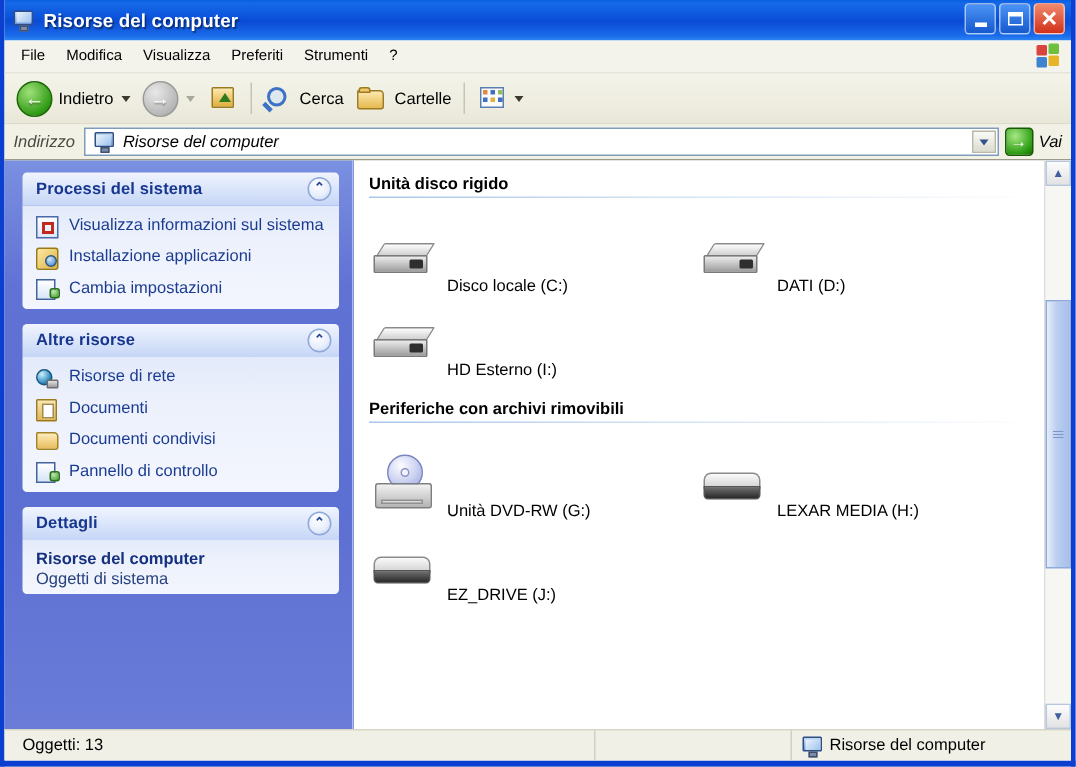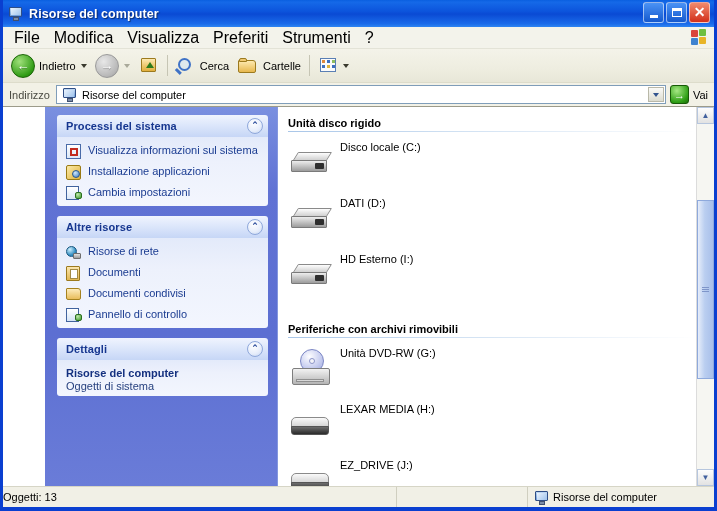--- a/index.html
+++ b/index.html
@@ -42,21 +42,21 @@
   .tb-close{background:linear-gradient(180deg,#F08A6C,#D2301A);}
   .gl-min{width:8px;height:3px;background:#fff;margin-top:7px;}
   .gl-max{width:10px;height:9px;border:1.5px solid #fff;border-top-width:3px;box-sizing:border-box;}
   .gl-x{color:#fff;font-size:14px;font-weight:bold;line-height:1;margin-top:-1px;}
   
   .menubar{
     height:21px;flex:0 0 21px;background:#F3F3EB;
     display:flex;align-items:center;padding-left:4px;position:relative;
     border-bottom:1px solid #E3E3D7;
   }
-  .menu-item{padding:2px 7px;color:#000;font-size:16px;cursor:default;}
+  .menu-item{padding:2px 7px;color:#000;font-size:10px;cursor:default;}
   .flagbtn{position:absolute;right:6px;top:2px;width:17px;height:17px;}
   
   .toolbar{
     height:33px;flex:0 0 33px;
     background:linear-gradient(180deg,#F4F3E9 0%,#EEEDE0 60%,#E8E7D8 100%);
     display:flex;align-items:center;padding:0 4px;border-bottom:1px solid #DDDCCB;
   }
   .tbi{display:flex;align-items:center;height:26px;padding:0 4px;cursor:default;}
   .tbi .lbl{font-size:11px;margin-left:4px;color:#000;}
   .tb-sep{width:1px;height:21px;background:#C6C5B4;margin:0 4px;}
@@ -67,20 +67,21 @@
   .caret.dim{border-top-color:#A9A99A;}
   .circ{width:22px;height:22px;border-radius:50%;display:flex;align-items:center;justify-content:center;position:relative;}
   .circ.green{background:radial-gradient(circle at 35% 30%,#9FE07A,#2E9A13 72%,#1E6A0A);border:1px solid #1C6608;}
   .circ.grey{background:radial-gradient(circle at 35% 30%,#E8E8E8,#B6B6B6 72%,#8E8E8E);border:1px solid #9A9A9A;}
   .arrowL,.arrowR{color:#fff;font-size:13px;font-weight:bold;line-height:1;text-shadow:0 1px 1px rgba(0,0,0,.35);}
   
   .addrbar{
     height:23px;flex:0 0 23px;background:#F2F1E6;
     display:flex;align-items:center;border-bottom:1px solid #9C9B8A;
     padding-left:6px;
+    font-style:italic;
   }
   .addr-lbl{font-size:11px;color:#4A4A42;margin-right:6px;}
   .addr-box{
     flex:1;height:19px;background:#fff;border:1px solid #7F9DB9;
     display:flex;align-items:center;padding-left:3px;box-sizing:border-box;position:relative;
   }
   .addr-txt{font-size:11px;color:#000;margin-left:5px;}
   .addr-drop{
     position:absolute;right:1px;top:1px;width:16px;height:15px;
     background:linear-gradient(180deg,#FAFAF8,#DCDCD0);
@@ -92,21 +93,21 @@
     background:radial-gradient(circle at 35% 28%,#A6E884,#2E9E14 70%,#1D6C08);
     border:1px solid #175A06;display:flex;align-items:center;justify-content:center;
     color:#fff;font-size:11px;font-weight:bold;
   }
   .go-lbl{font-size:11px;margin-left:4px;}
   
   .body{flex:1;display:flex;min-height:0;}
   .sidebar{
     width:232px;flex:0 0 232px;
     background:linear-gradient(180deg,#7A90E0 0%,#6072D4 22%,#5C6FD2 60%,#6A7CD8 100%);
-    padding:8px 0 0 0;box-sizing:border-box;overflow:hidden;margin-left:42px;
+    padding:8px 0 0 0;box-sizing:border-box;overflow:hidden;
   }
   .panel{margin:0 9px 10px 12px;}
   .panel-head{
     height:22px;display:flex;align-items:center;
     background:linear-gradient(180deg,#F0F4FE 0%,#DDE7FB 45%,#C6D6F6 100%);
     border-radius:3px 3px 0 0;padding:0 6px 0 9px;position:relative;box-sizing:border-box;
   }
   .panel-title{font-size:11px;font-weight:bold;color:#16368F;letter-spacing:.1px;}
   .chev{
     position:absolute;right:5px;top:3px;width:16px;height:16px;border-radius:50%;
@@ -127,21 +128,21 @@
   
   .main{
     flex:1;background:#fff;position:relative;overflow:hidden;
     border-left:1px solid #8497DE;
   }
   .content{padding:10px 0 0 10px;}
   .sec-head{margin:0 18px 0 0;}
   .sec-title{font-size:11px;font-weight:bold;color:#000;padding-bottom:2px;}
   .sec-rule{height:1px;background:linear-gradient(90deg,#A9C6E8 0%,#CFE0F2 40%,#FFFFFF 100%);margin-bottom:9px;}
   .grid{display:flex;flex-wrap:wrap;}
-  .cell{width:220px;height:56px;display:flex;align-items:flex-start;cursor:default;}
+  .cell{width:220px;height:56px;display:flex;align-items:flex-end;cursor:default;}
   .cell .ci{width:48px;flex:0 0 48px;height:46px;position:relative;margin-right:4px;}
   .cell .cl{font-size:11px;color:#000;}
   .spacer{height:14px;}
   
   .scroll{
     position:absolute;right:0;top:0;width:17px;height:100%;
     background:#F1F1F1;border-left:1px solid #DCDCDC;
     display:flex;flex-direction:column;
   }
   .sc-btn{
@@ -158,21 +159,21 @@
     border:1px solid #8EA9DC;box-sizing:border-box;
     display:flex;align-items:center;justify-content:center;
   }
   .grip{width:7px;height:6px;background:repeating-linear-gradient(180deg,#7E95C9 0 1px,transparent 1px 2px);}
   
   .status{
     height:20px;flex:0 0 20px;background:#F1F0E6;
     border-top:1px solid #D6D5C6;display:flex;align-items:center;
     font-size:11px;color:#000;
   }
-  .st-a{flex:1;padding-left:0;border-right:1px solid #D0CFC0;height:100%;display:flex;align-items:center;}
+  .st-a{flex:1;padding-left:12px;border-right:1px solid #D0CFC0;height:100%;display:flex;align-items:center;}
   .st-b{width:130px;border-right:1px solid #D0CFC0;height:100%;}
   .st-c{width:180px;display:flex;align-items:center;padding-left:6px;height:100%;}
   .st-c .si{width:14px;height:14px;margin-right:5px;position:relative;flex:0 0 14px;}
   
   .hd{position:absolute;left:3px;top:11px;width:40px;height:22px;}
   .hd .top{position:absolute;left:4px;top:0;width:34px;height:10px;
     background:linear-gradient(180deg,#FDFDFD,#CACACA);
     transform:skewX(-32deg);border:1px solid #8A8A8A;box-sizing:border-box;border-radius:1px;}
   .hd .front{position:absolute;left:0;top:8px;width:36px;height:12px;
     background:linear-gradient(180deg,#EDEDED,#9C9C9C);border:1px solid #7A7A7A;box-sizing:border-box;border-radius:1px;}

